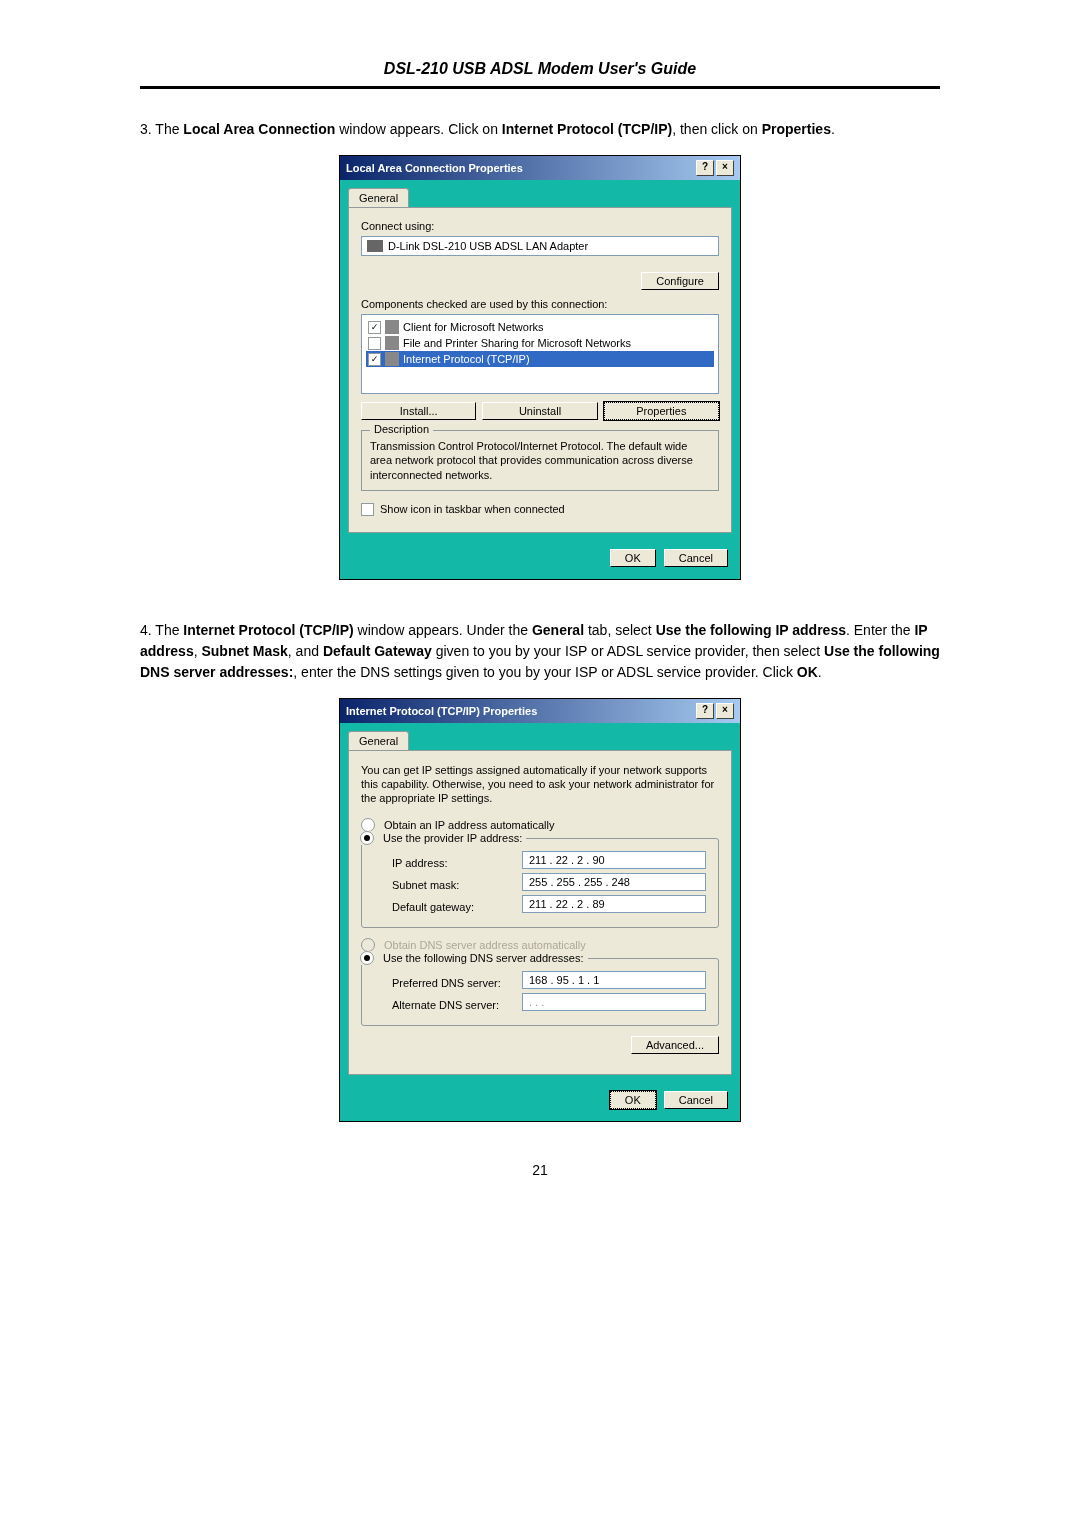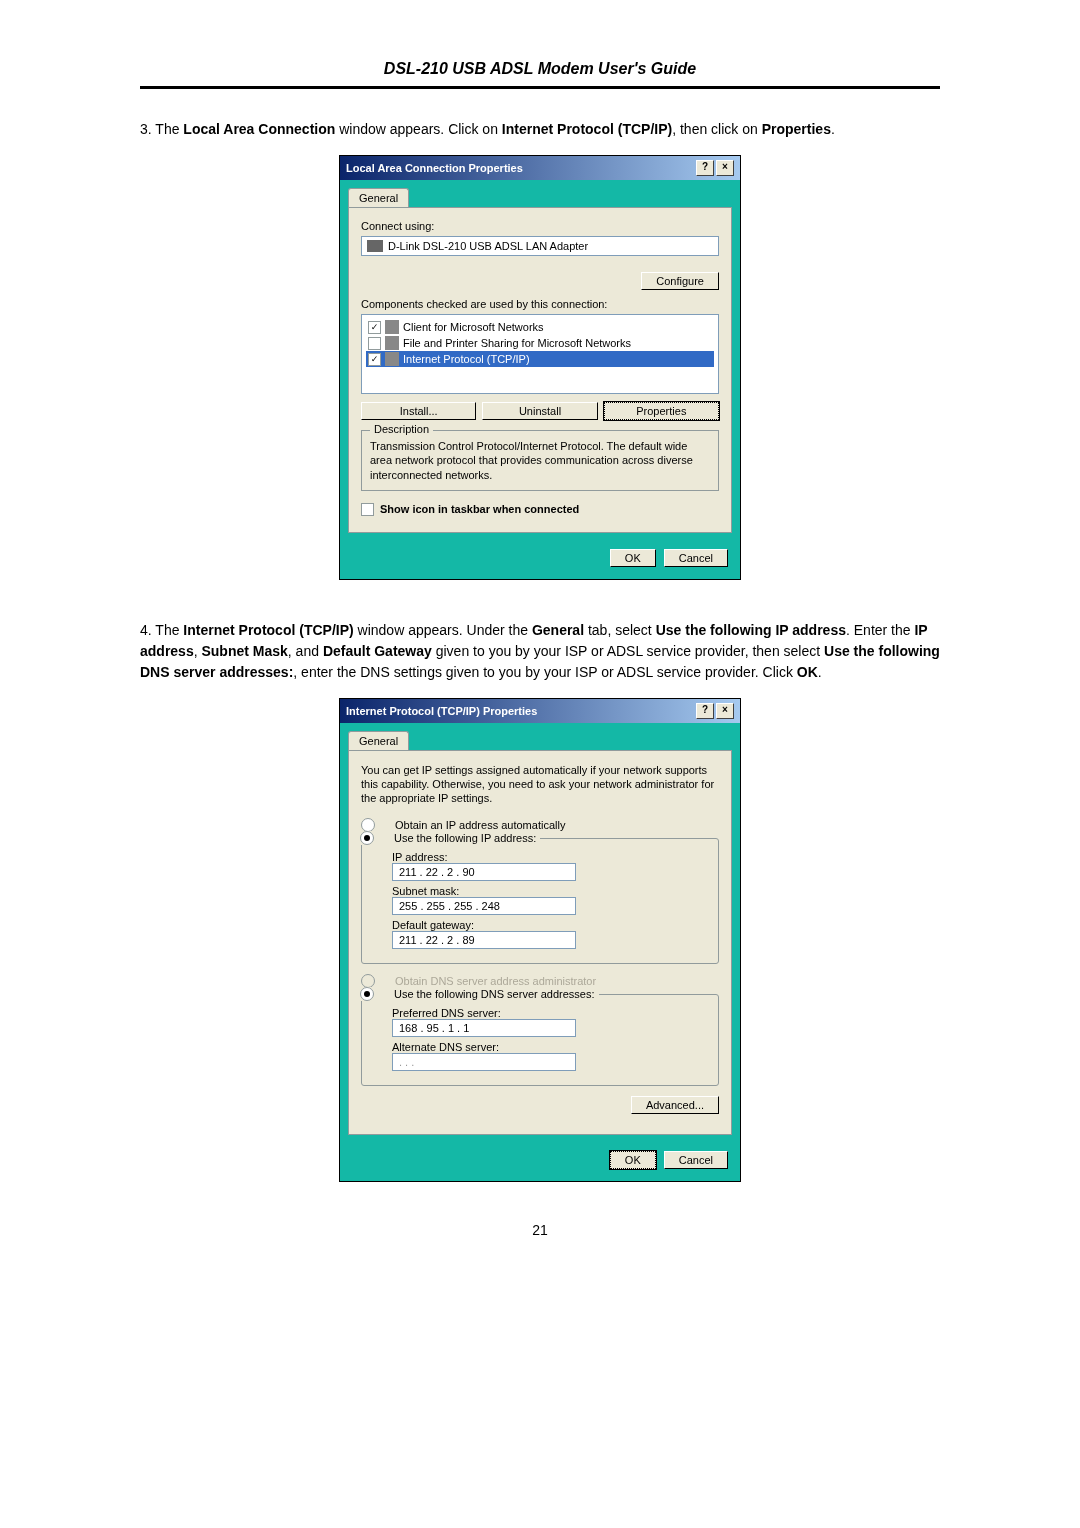--- a/index.html
+++ b/index.html
@@ -173,21 +173,20 @@
   font-size: 11px;
 }
 .desc-text {
   font-size: 11px;
   line-height: 1.3;
 }
 .checkbox-row {
   display: flex;
   gap: 6px;
   padding: 4px 0;
-  font-weight: bold;
 }
 .dialog-footer {
   display: flex;
   justify-content: flex-end;
   gap: 8px;
   padding: 8px 12px 12px 12px;
 }
 .intro-text {
   font-size: 11px;
   margin-bottom: 12px;
@@ -196,21 +195,21 @@
 .radio-group {
   border: 1px solid #919b9c;
   padding: 10px 12px;
   margin-bottom: 10px;
   position: relative;
   border-radius: 3px;
 }
 .radio-row {
   display: flex;
   align-items: center;
-  gap: 20px;
+  gap: 9px;
   margin-bottom: 6px;
 }
 .radio {
   width: 12px;
   height: 12px;
   border: 1px solid #919b9c;
   border-radius: 50%;
   background: #fff;
   display: inline-flex;
   align-items: center;
@@ -222,23 +221,22 @@
   height: 6px;
   background: #000;
   border-radius: 50%;
 }
 .radio.disabled {
   background: #ece9d8;
 }
 .ip-row {
   display: flex;
   justify-content: space-between;
-  align-items: flex-start;
+  align-items: flex-end;
   margin: 4px 0 4px 18px;
-  flex-direction: column;
 }
 .ip-input {
   background: #fff;
   border: 1px solid #7f9db9;
   width: 170px;
   padding: 2px 6px;
   font-size: 11px;
   display: flex;
   justify-content: space-between;
 }
@@ -341,38 +339,38 @@
     </div>
     <div class="tab-content">
       <div class="intro-text">You can get IP settings assigned automatically if your network supports this capability. Otherwise, you need to ask your network administrator for the appropriate IP settings.</div>
       <div class="radio-row">
         <span class="radio"></span>
         <span>Obtain an IP address automatically</span>
       </div>
       <div class="radio-group">
         <div class="radio-row" style="margin-left:-18px; margin-top:-18px; background:#ece9d8; padding:0 4px; width:fit-content;">
           <span class="radio checked"></span>
-          <span>Use the following IP address:</span>
+          <span>Use the provider IP address:</span>
         </div>
         <div class="ip-row">
           <span>IP address:</span>
           <div class="ip-input">211 . 22 . 2 . 90</div>
         </div>
         <div class="ip-row">
           <span>Subnet mask:</span>
           <div class="ip-input">255 . 255 . 255 . 248</div>
         </div>
         <div class="ip-row">
           <span>Default gateway:</span>
           <div class="ip-input">211 . 22 . 2 . 89</div>
         </div>
       </div>
       <div class="radio-row">
         <span class="radio disabled"></span>
-        <span class="disabled-text">Obtain DNS server address administrator</span>
+        <span class="disabled-text">Obtain DNS server address automatically</span>
       </div>
       <div class="radio-group">
         <div class="radio-row" style="margin-left:-18px; margin-top:-18px; background:#ece9d8; padding:0 4px; width:fit-content;">
           <span class="radio checked"></span>
           <span>Use the following DNS server addresses:</span>
         </div>
         <div class="ip-row">
           <span>Preferred DNS server:</span>
           <div class="ip-input">168 . 95 . 1 . 1</div>
         </div>

